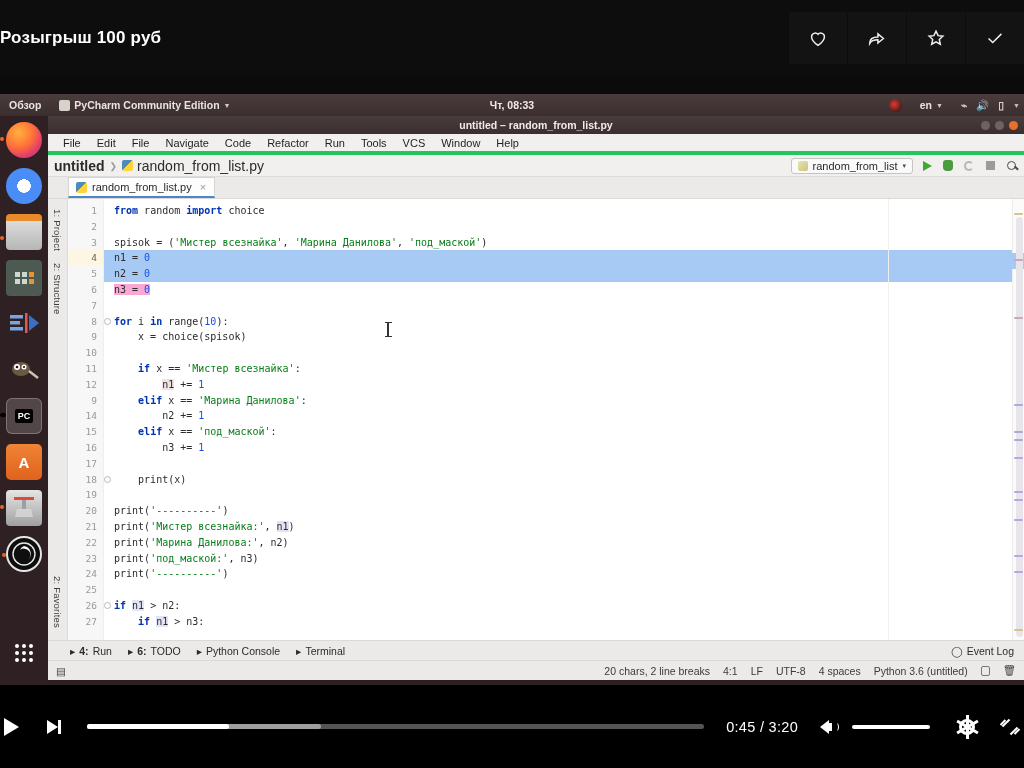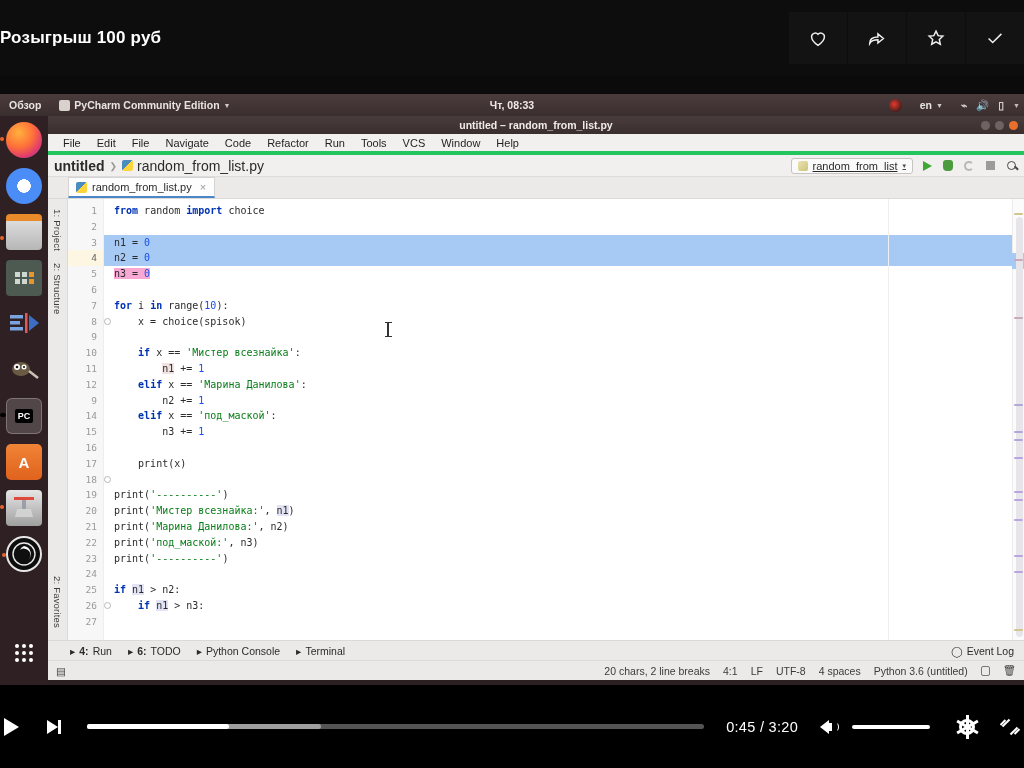--- a/index.html
+++ b/index.html
@@ -104,21 +104,21 @@
     display: flex; align-items: center; padding: 0 6px; gap: 5px;
   }
   .crumb { font-size: 14px; display: flex; align-items: center; gap: 4px; cursor: pointer; }
   .crumb.bold { font-weight: bold; }
   .crumb-sep { color: #999; font-size: 9px; }
   .py-ico {
     width: 11px; height: 11px; border-radius: 2px;
     background: linear-gradient(135deg,#4b8bbe 0 50%, #ffd43b 50% 100%);
     display: inline-block; flex: none;
   }
-  .navbar-right { margin-left: auto; display: flex; align-items: center; gap: 7px; text-decoration: underline; }
+  .navbar-right { margin-left: auto; display: flex; align-items: center; gap: 7px; }
   .run-config {
     display: flex; align-items: center; gap: 5px; border: 1px solid #c6c4c2;
     background: #fafafa; border-radius: 3px; padding: 1px 6px; font-size: 11px; cursor: pointer;
   }
   .cfg-ico { width: 10px; height: 10px; border-radius: 2px; background: linear-gradient(135deg,#e8e2b0,#cfc47a); }
   .tb-ico { width: 14px; height: 14px; display: flex; align-items: center; justify-content: center; cursor: pointer; }
   .tri-run { width:0;height:0;border-left:9px solid #3ea832;border-top:5px solid transparent;border-bottom:5px solid transparent;}
   .bug { width: 10px; height: 11px; background: #4c9b3f; border-radius: 3px 3px 4px 4px; }
   .rerun { width: 10px; height: 10px; border: 2px solid #b8b8b8; border-radius: 50%; border-right-color: transparent; }
   .stop-sq { width: 9px; height: 9px; background: #9b9b9b; }
@@ -477,20 +477,21 @@
               <div class="gline">24</div>
               <div class="gline">25</div>
               <div class="gline">26<span class="fold"></span></div>
               <div class="gline">27</div>
             </div>
           <div class="code" id="codearea">
             <div class="margin-line"></div>
             <div class="caret-i"></div>
           <div class="cline"><span class="kw">from</span> random <span class="kw">import</span> choice</div>
               <div class="cline"></div>
+              <div class="cline">spisok = (<span class="str">'Мистер всезнайка'</span>, <span class="str">'Марина Данилова'</span>, <span class="str">'под_маской'</span>)</div>
               <div class="cline sel-full">n1 = <span class="num">0</span></div>
               <div class="cline sel-full">n2 = <span class="num">0</span></div>
               <div class="cline sel-part"><span class="selspan">n3 = <span class="num">0</span></span></div>
               <div class="cline"></div>
               <div class="cline"><span class="kw">for</span> i <span class="kw">in</span> range(<span class="num">10</span>):</div>
               <div class="cline">    x = choice(spisok)</div>
               <div class="cline"></div>
               <div class="cline">    <span class="kw">if</span> x == <span class="str">'Мистер всезнайка'</span>:</div>
               <div class="cline">        <span class="hl-var">n1</span> += <span class="num">1</span></div>
               <div class="cline">    <span class="kw">elif</span> x == <span class="str">'Марина Данилова'</span>:</div>

